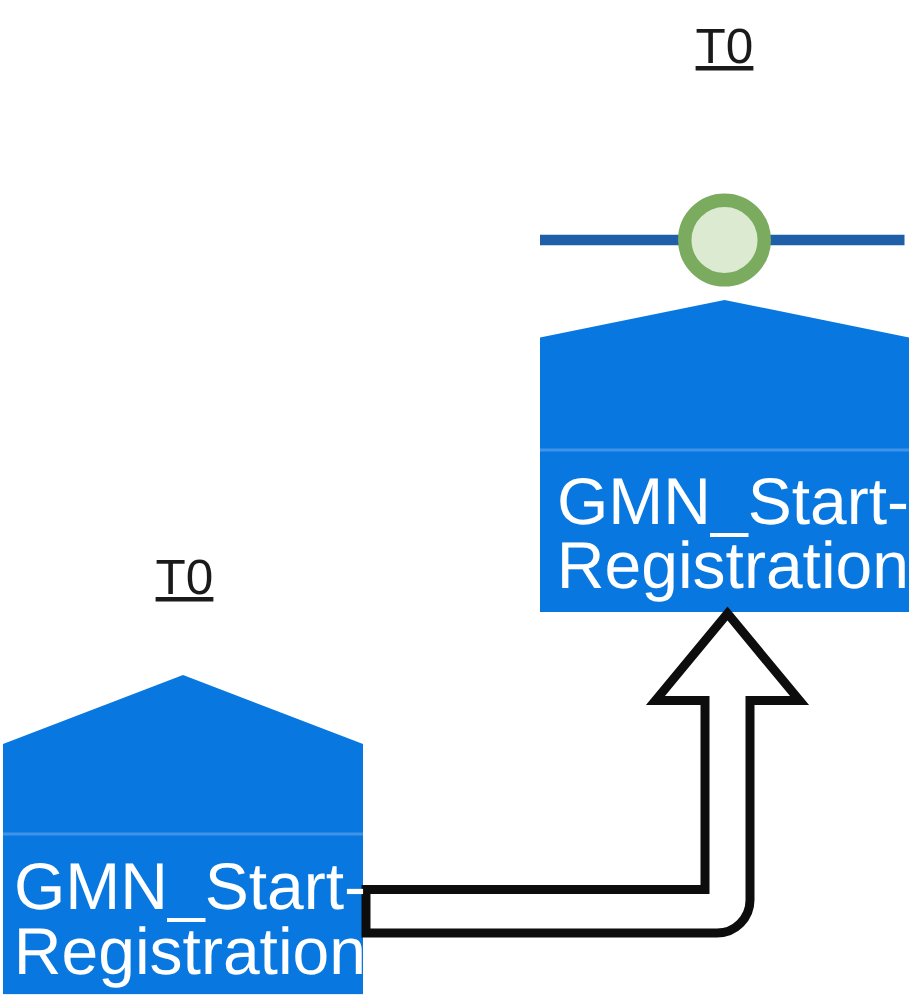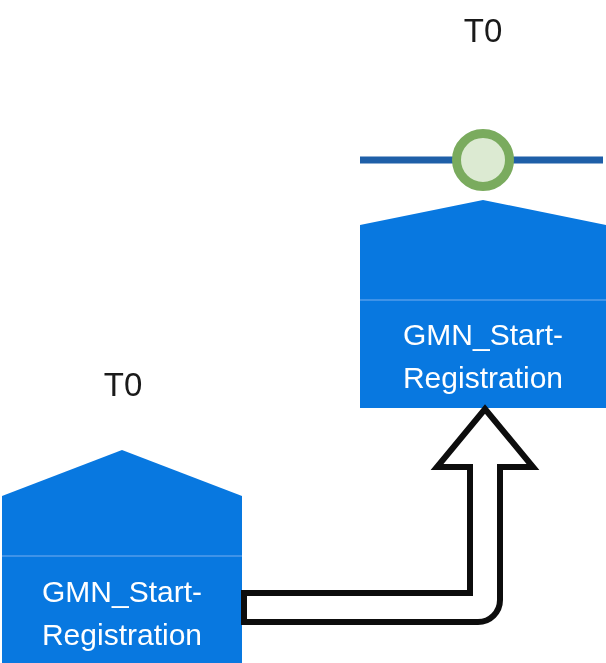--- a/index.html
+++ b/index.html
@@ -21,33 +21,34 @@
     position: absolute;
     top: 0;
     left: 0;
     width: 606px;
     height: 663px;
   }
   .node-label {
     position: absolute;
     color: #ffffff;
     font-family: "Liberation Sans", sans-serif;
-    font-size: 30px;
+    font-size: 44px;
     line-height: 43px;
-    text-align: center;
+    text-align: right;
     white-space: pre-line;
     letter-spacing: 0px;
   }
   .t-label {
     position: absolute;
     color: #1a1a1a;
     font-family: "Liberation Sans", sans-serif;
     font-size: 33px;
     line-height: 38px;
     text-align: center;
+    text-decoration: underline;
   }
 </style>
 </head>
 <body>
 
 <div id="canvas">
 
   <svg class="layer" viewBox="0 0 606 663">
 
     <line x1="360" y1="160" x2="603" y2="160" stroke="#1f5fa8" stroke-width="7" stroke-linecap="butt"></line>

